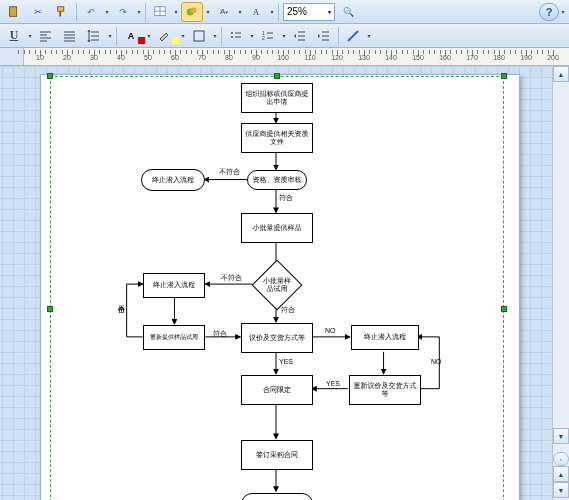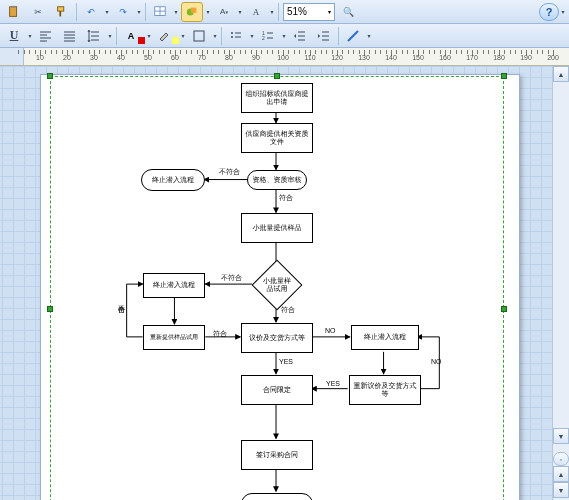--- a/index.html
+++ b/index.html
@@ -121,21 +121,21 @@
         <rect x="7" y="3" width="6" height="6" fill="#f2a33a"></rect>
       </svg>
   </div>
   <div class="dd">▾</div>
   <div class="tbtn" style="font-size:8px;">A<sup style="font-size:5px;">▾</sup></div>
   <div class="dd">▾</div>
   <div class="tbtn" style="font-family:serif;">A</div>
   <div class="dd">▾</div>
   <div class="sep"></div>
   <div class="zoom">
-    <span>51%</span>
+    <span>25%</span>
     <span style="margin-left:auto;font-size:6px;">▾</span>
   </div>
   <div class="tbtn">🔍</div>
   <div class="help">?</div>
   <div class="dd">▾</div>
 </div>
 
 <div class="tbar">
   <div class="tbtn uline">U</div>
   <div class="dd">▾</div>

